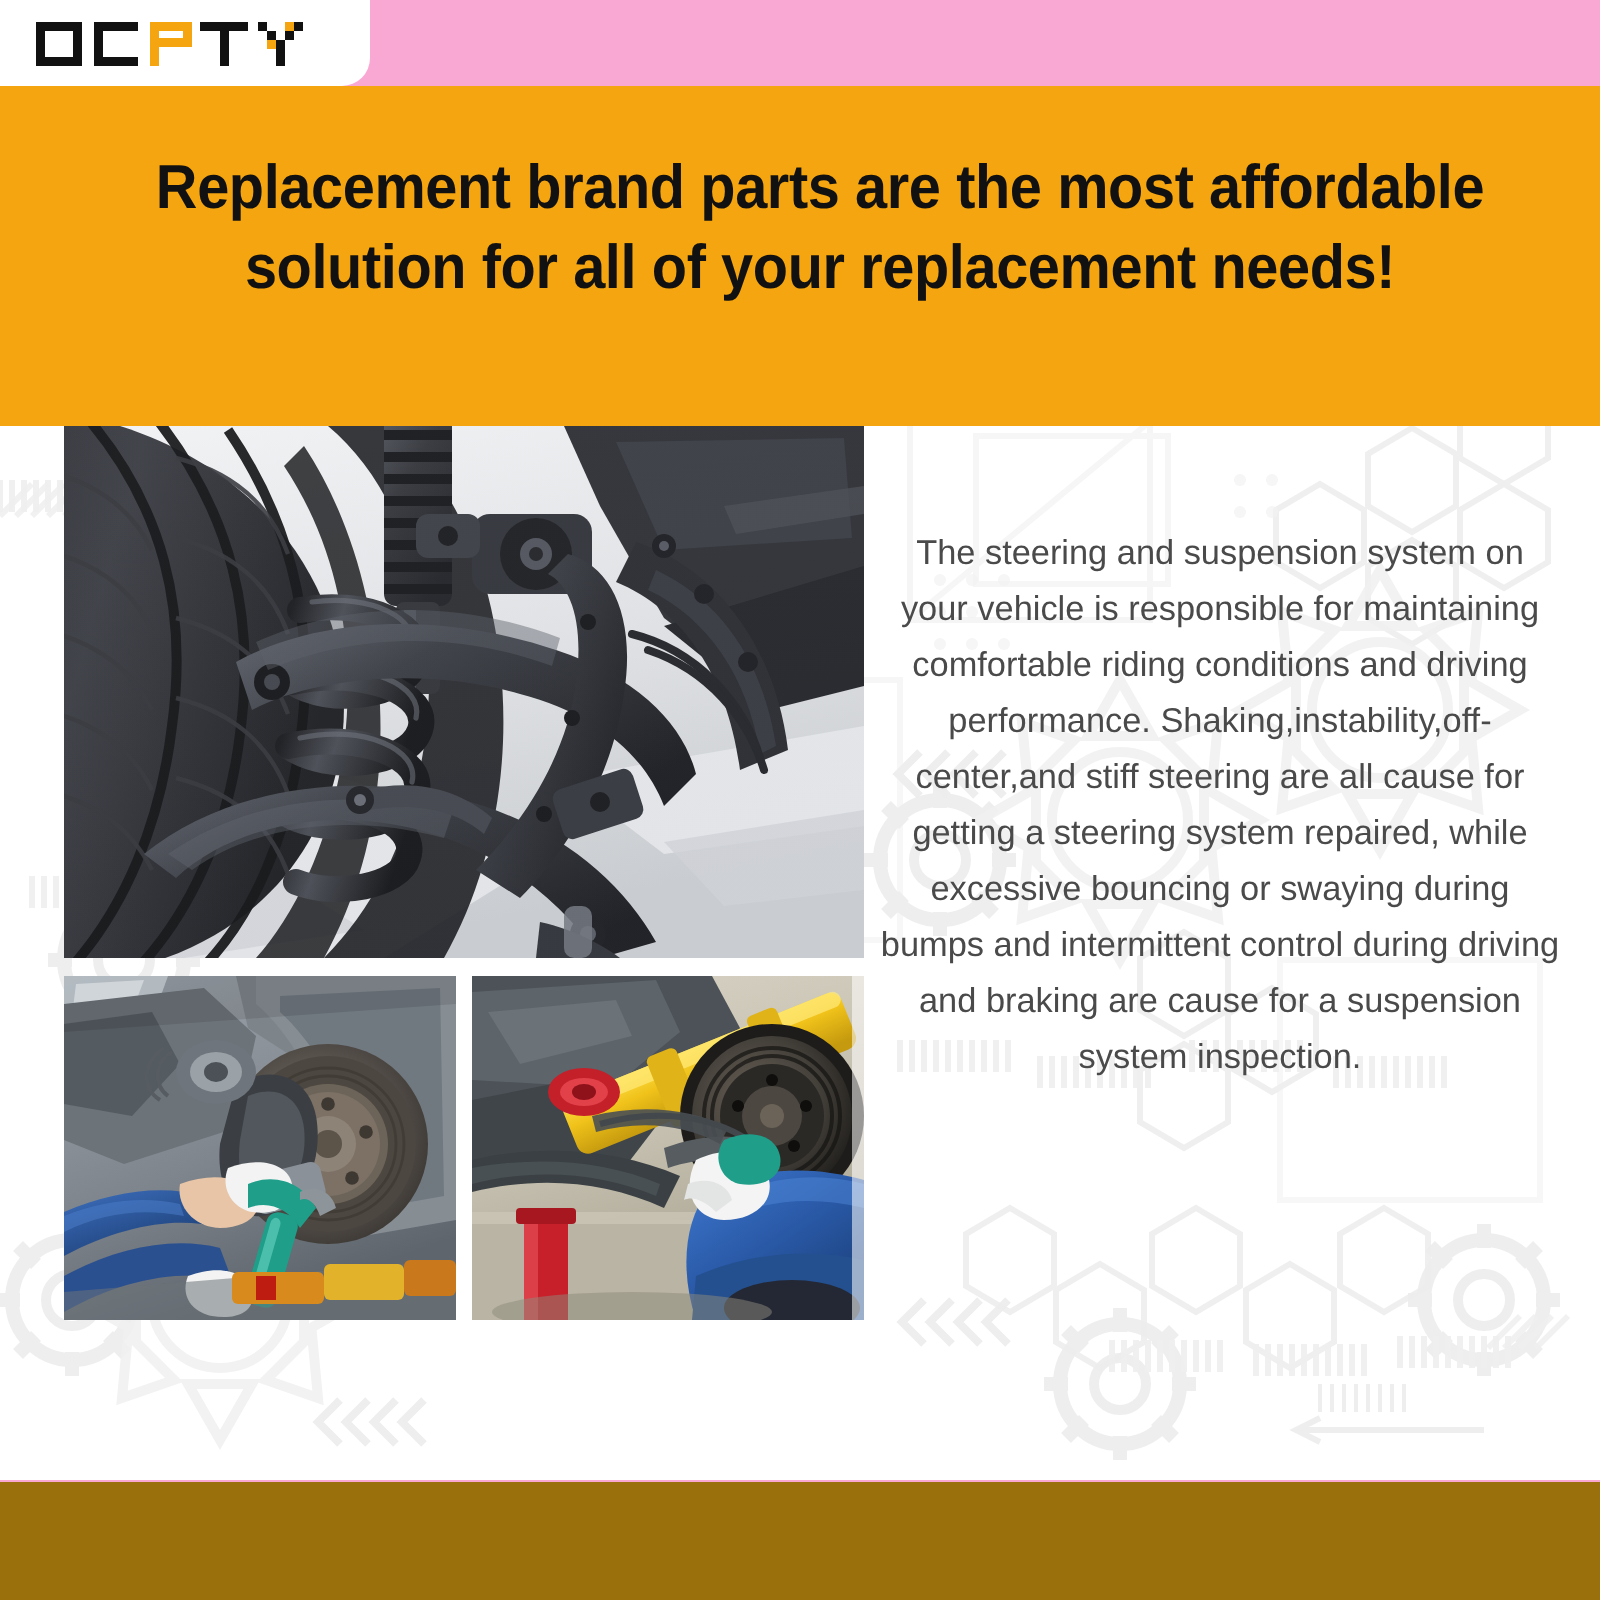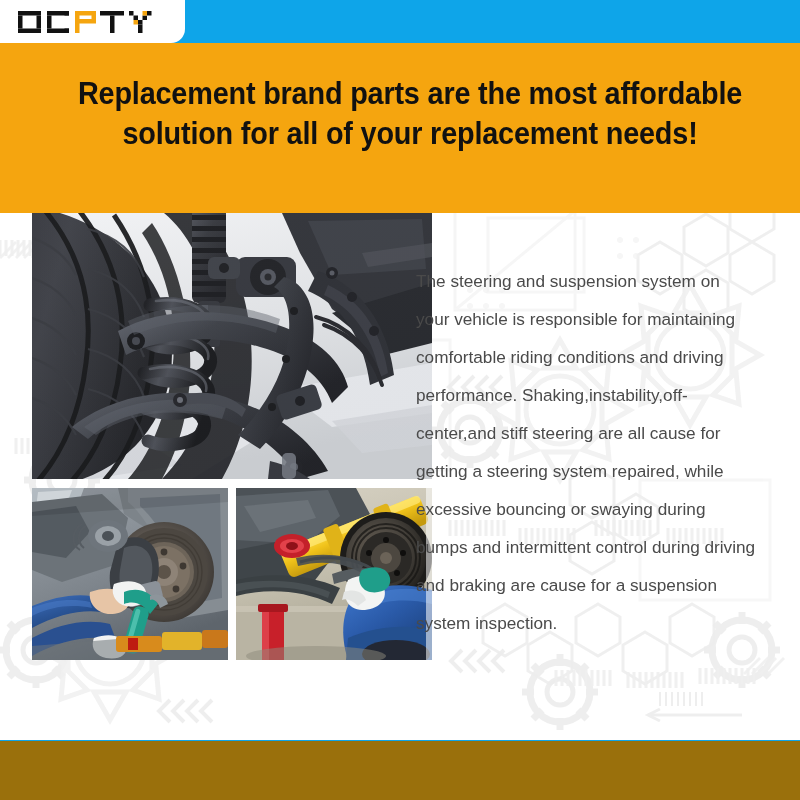--- a/index.html
+++ b/index.html
@@ -6,21 +6,21 @@
   body{
     width:800px;height:800px;
     background:#ffffff;
     font-family:"Liberation Sans", sans-serif;
     overflow:hidden;
     position:relative;
   }
   #poster{
     position:absolute;inset:0;
     width:800px;height:800px;
-    background:#0ea5e9;
+    background:#f9a8d4;
     overflow:hidden;
   }
 
   
   .wm-layer{
     position:absolute;left:0;top:180px;width:800px;height:560px;
     overflow:hidden;pointer-events:none;
   }
   .wm-layer svg{position:absolute;left:0;top:0;}
 
@@ -65,25 +65,25 @@
     background:#dcdcdc;
   }
   .photo svg{display:block;width:100%;height:100%;}
 
   #photo-main{left:32px;top:213px;width:400px;height:266px;}
   #photo-bl{left:32px;top:488px;width:196px;height:172px;}
   #photo-br{left:236px;top:488px;width:196px;height:172px;}
 
   
   .copy{
-    position:absolute;left:416px;top:262px;width:340px;
+    position:absolute;left:440px;top:262px;width:340px;
     color:#4a4a4a;
     font-size:17.2px;
-    line-height:38px;
-    text-align:left;
+    line-height:28px;
+    text-align:center;
     font-family:"Liberation Sans", sans-serif;
   }
   .copy p{margin:0;}
   .copy p + p{margin-top:18px;}
 
   
   .footer-band{
     position:absolute;left:0;top:741px;width:800px;height:59px;
     background:#9A700C;
   }

